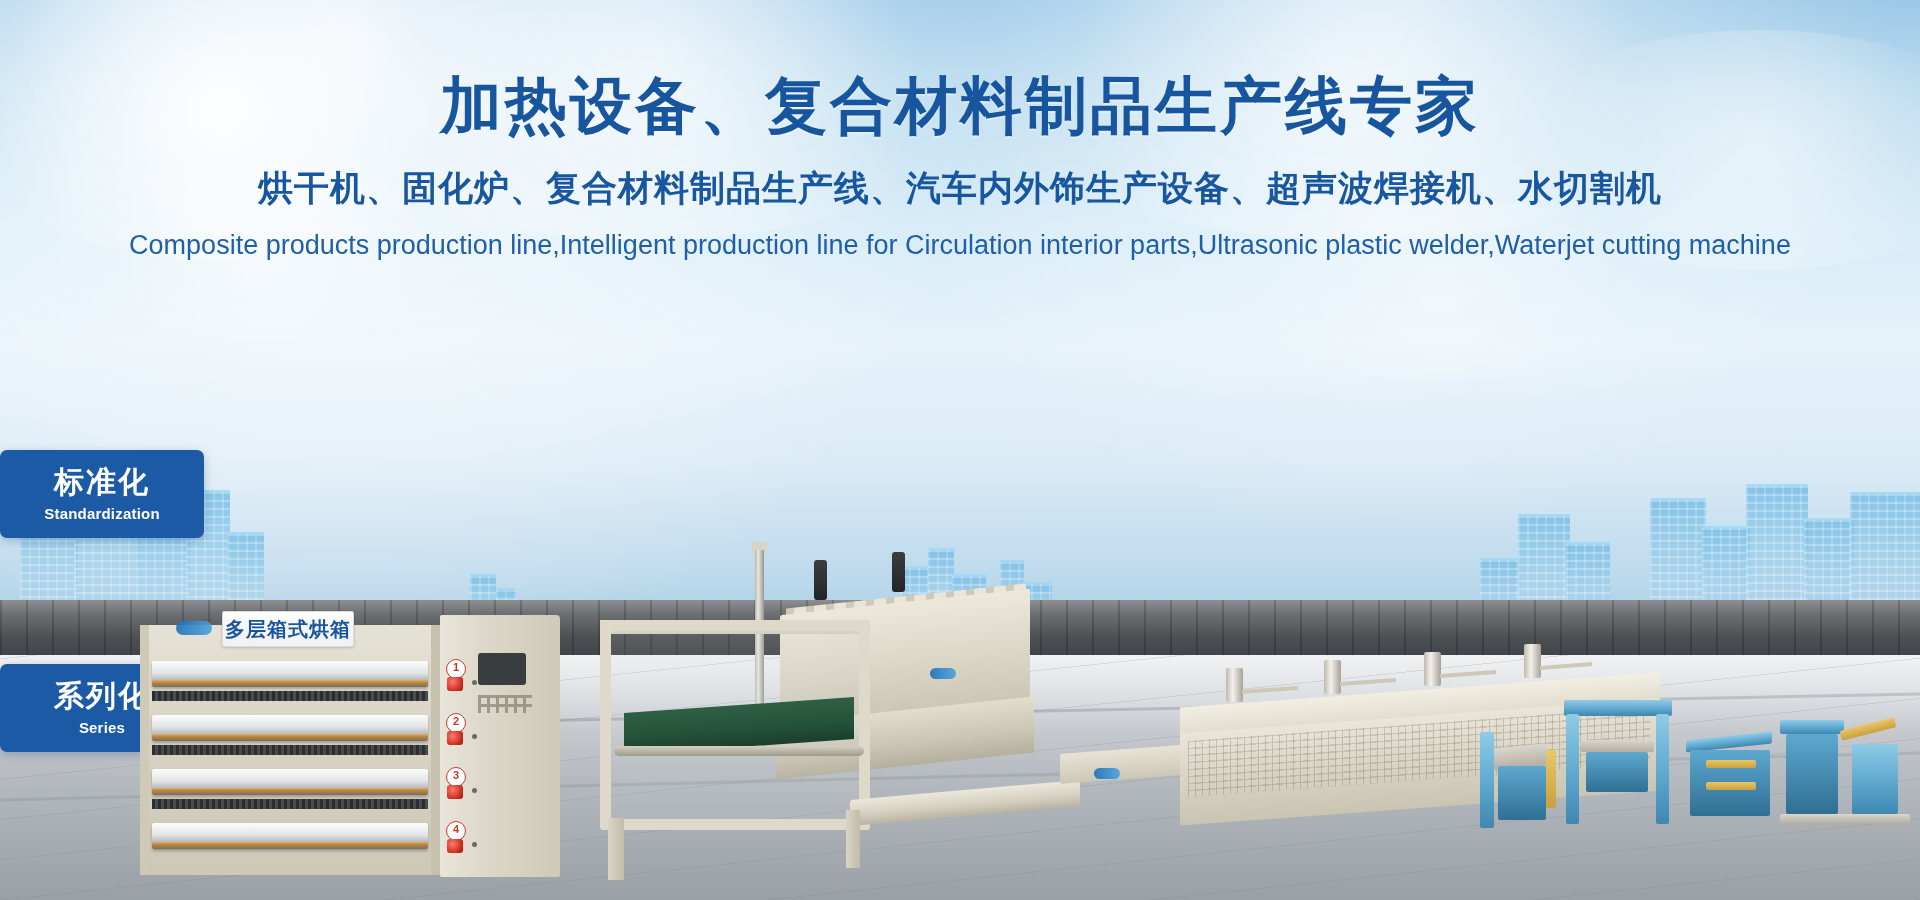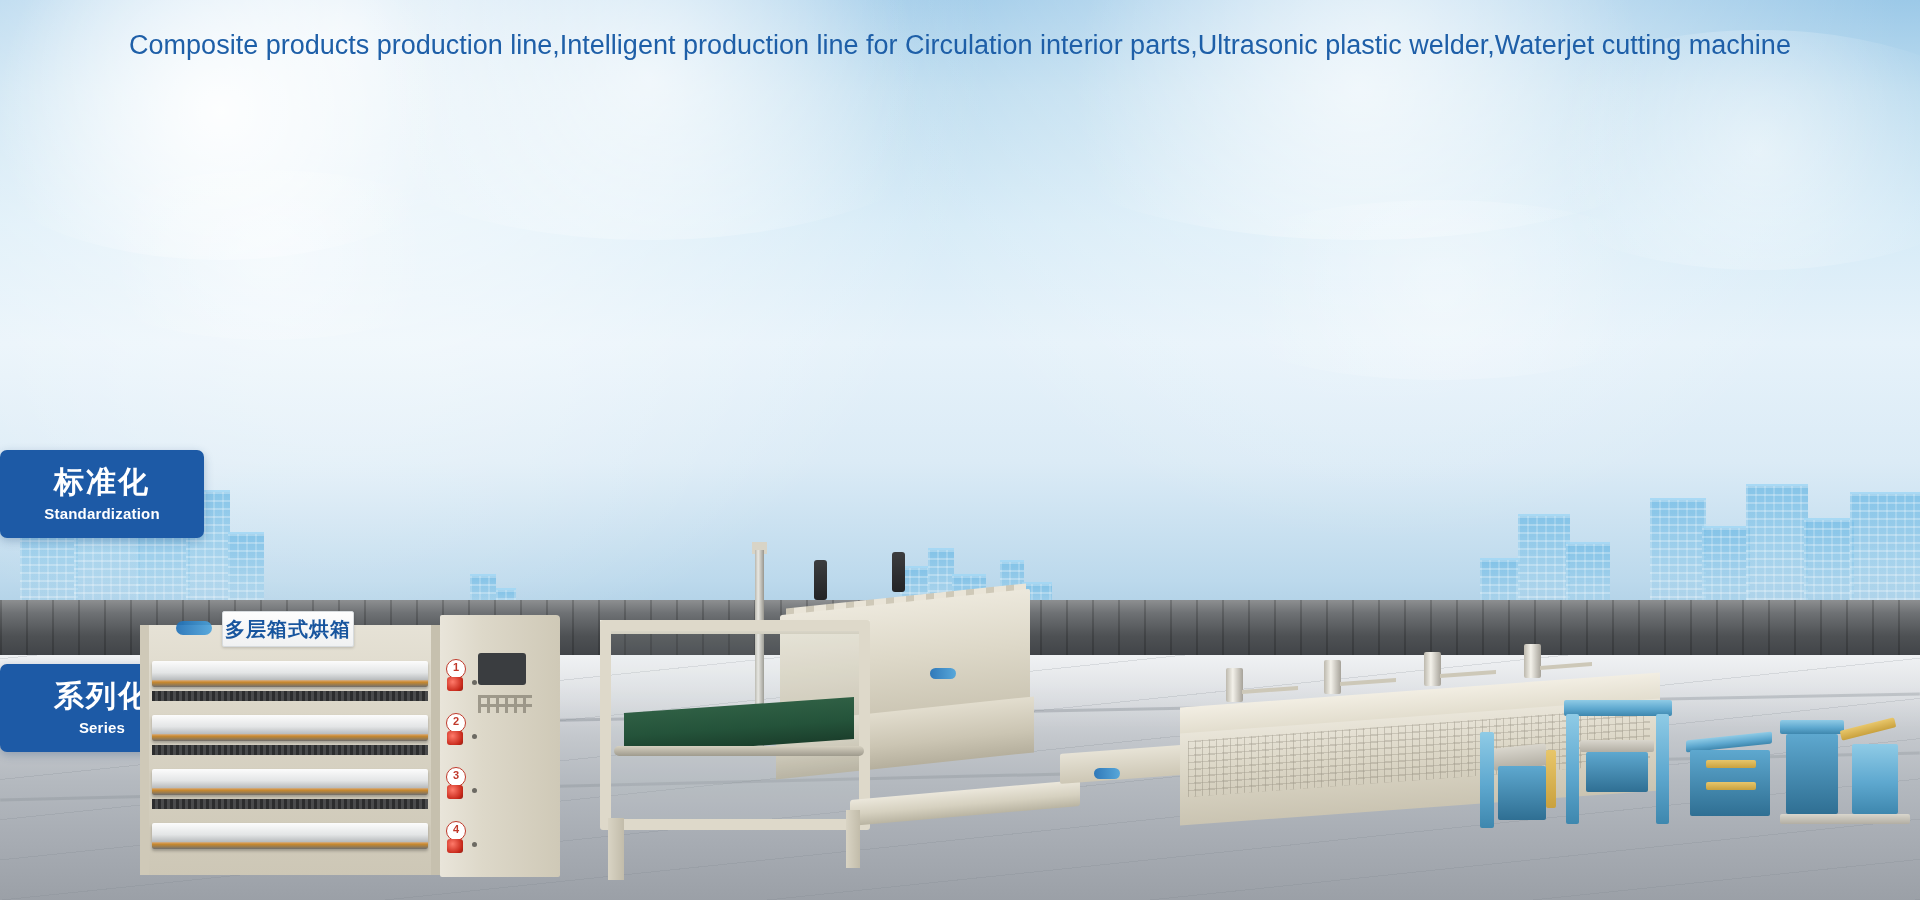--- a/index.html
+++ b/index.html
@@ -311,21 +311,23 @@
     <div class="bldg" style="left:1850px;width:70px;height:126px;"></div>
   </div>
 
   <div class="parapet"></div>
   <div class="ground">
     <div class="floorline" style="left:0;top:56px;width:1920px;transform:rotate(-1.1deg);"></div>
     <div class="floorline" style="left:0;top:120px;width:1920px;transform:rotate(-1.4deg);opacity:.6;"></div>
   </div>
 
   <div class="headline-wrap">
+    <div class="headline">加热设备、复合材料制品生产线专家</div>
     <div class="cn-list">
+      <div>烘干机、固化炉、复合材料制品生产线、汽车内外饰生产设备、超声波焊接机、水切割机</div>
     </div>
     <div class="en-list">
       <div>Composite products production line,Intelligent production line for Circulation interior parts,Ultrasonic plastic welder,Waterjet cutting machine</div>
     </div>
   </div>
 
   <div class="badges">
     <div class="badge">
       <div class="badge-cn">标准化</div>
       <div class="badge-en">Standardization</div>

